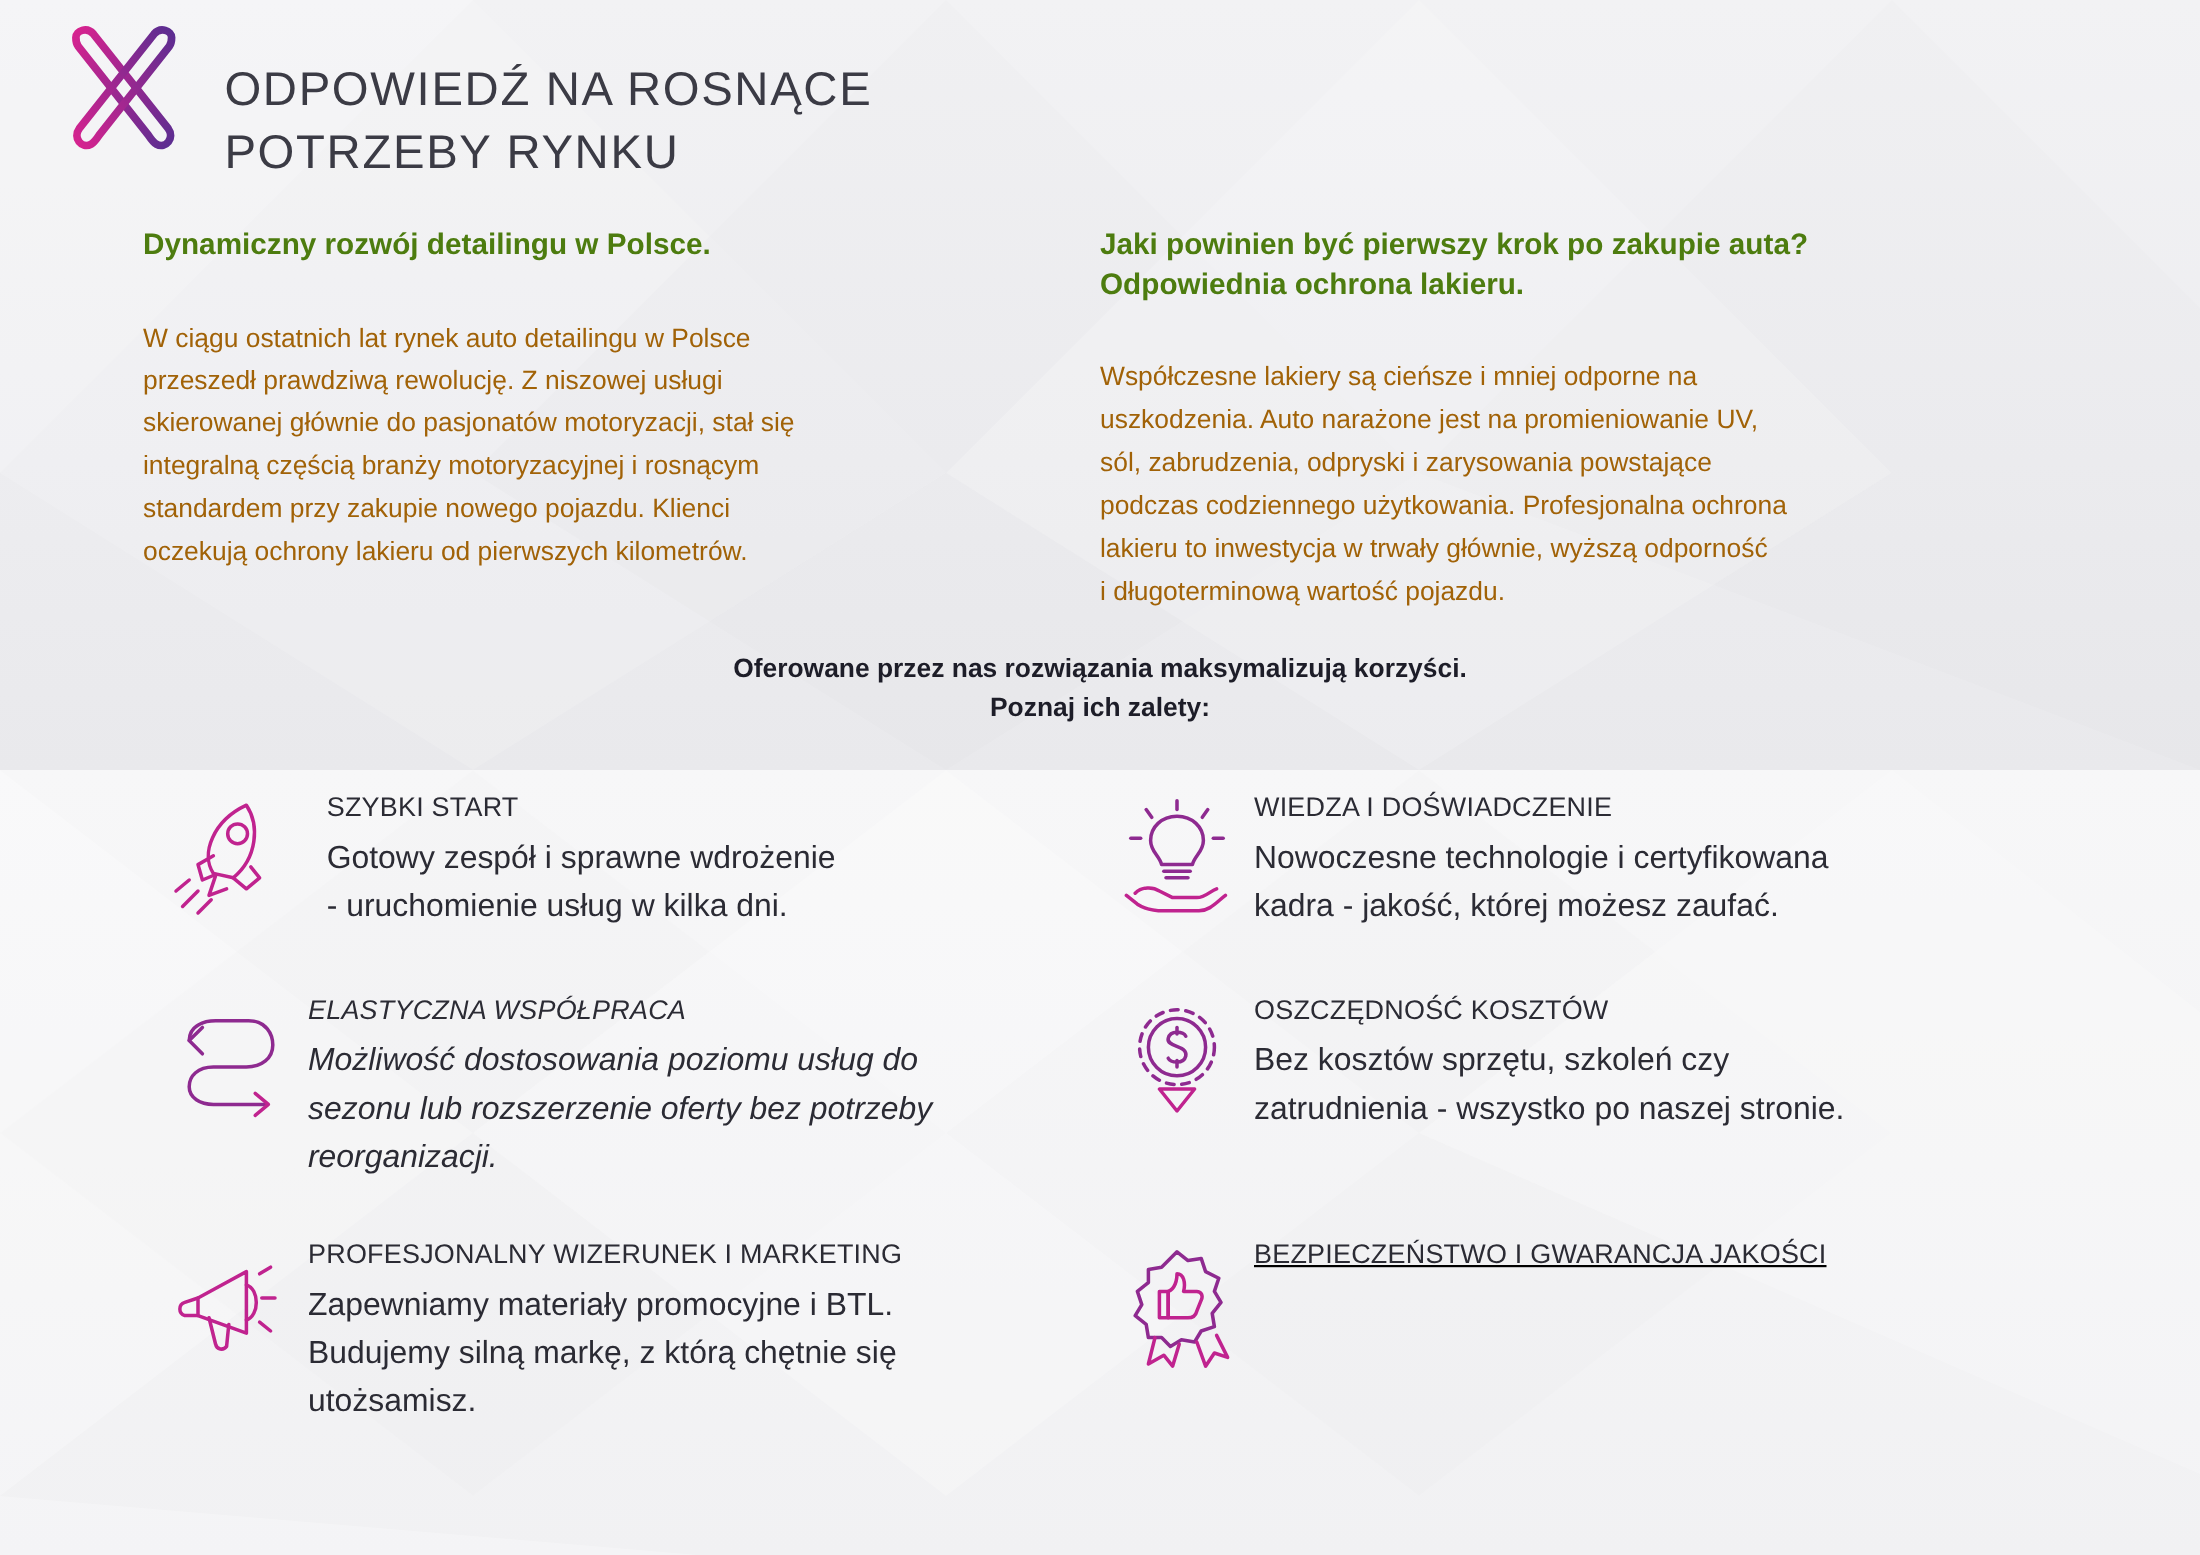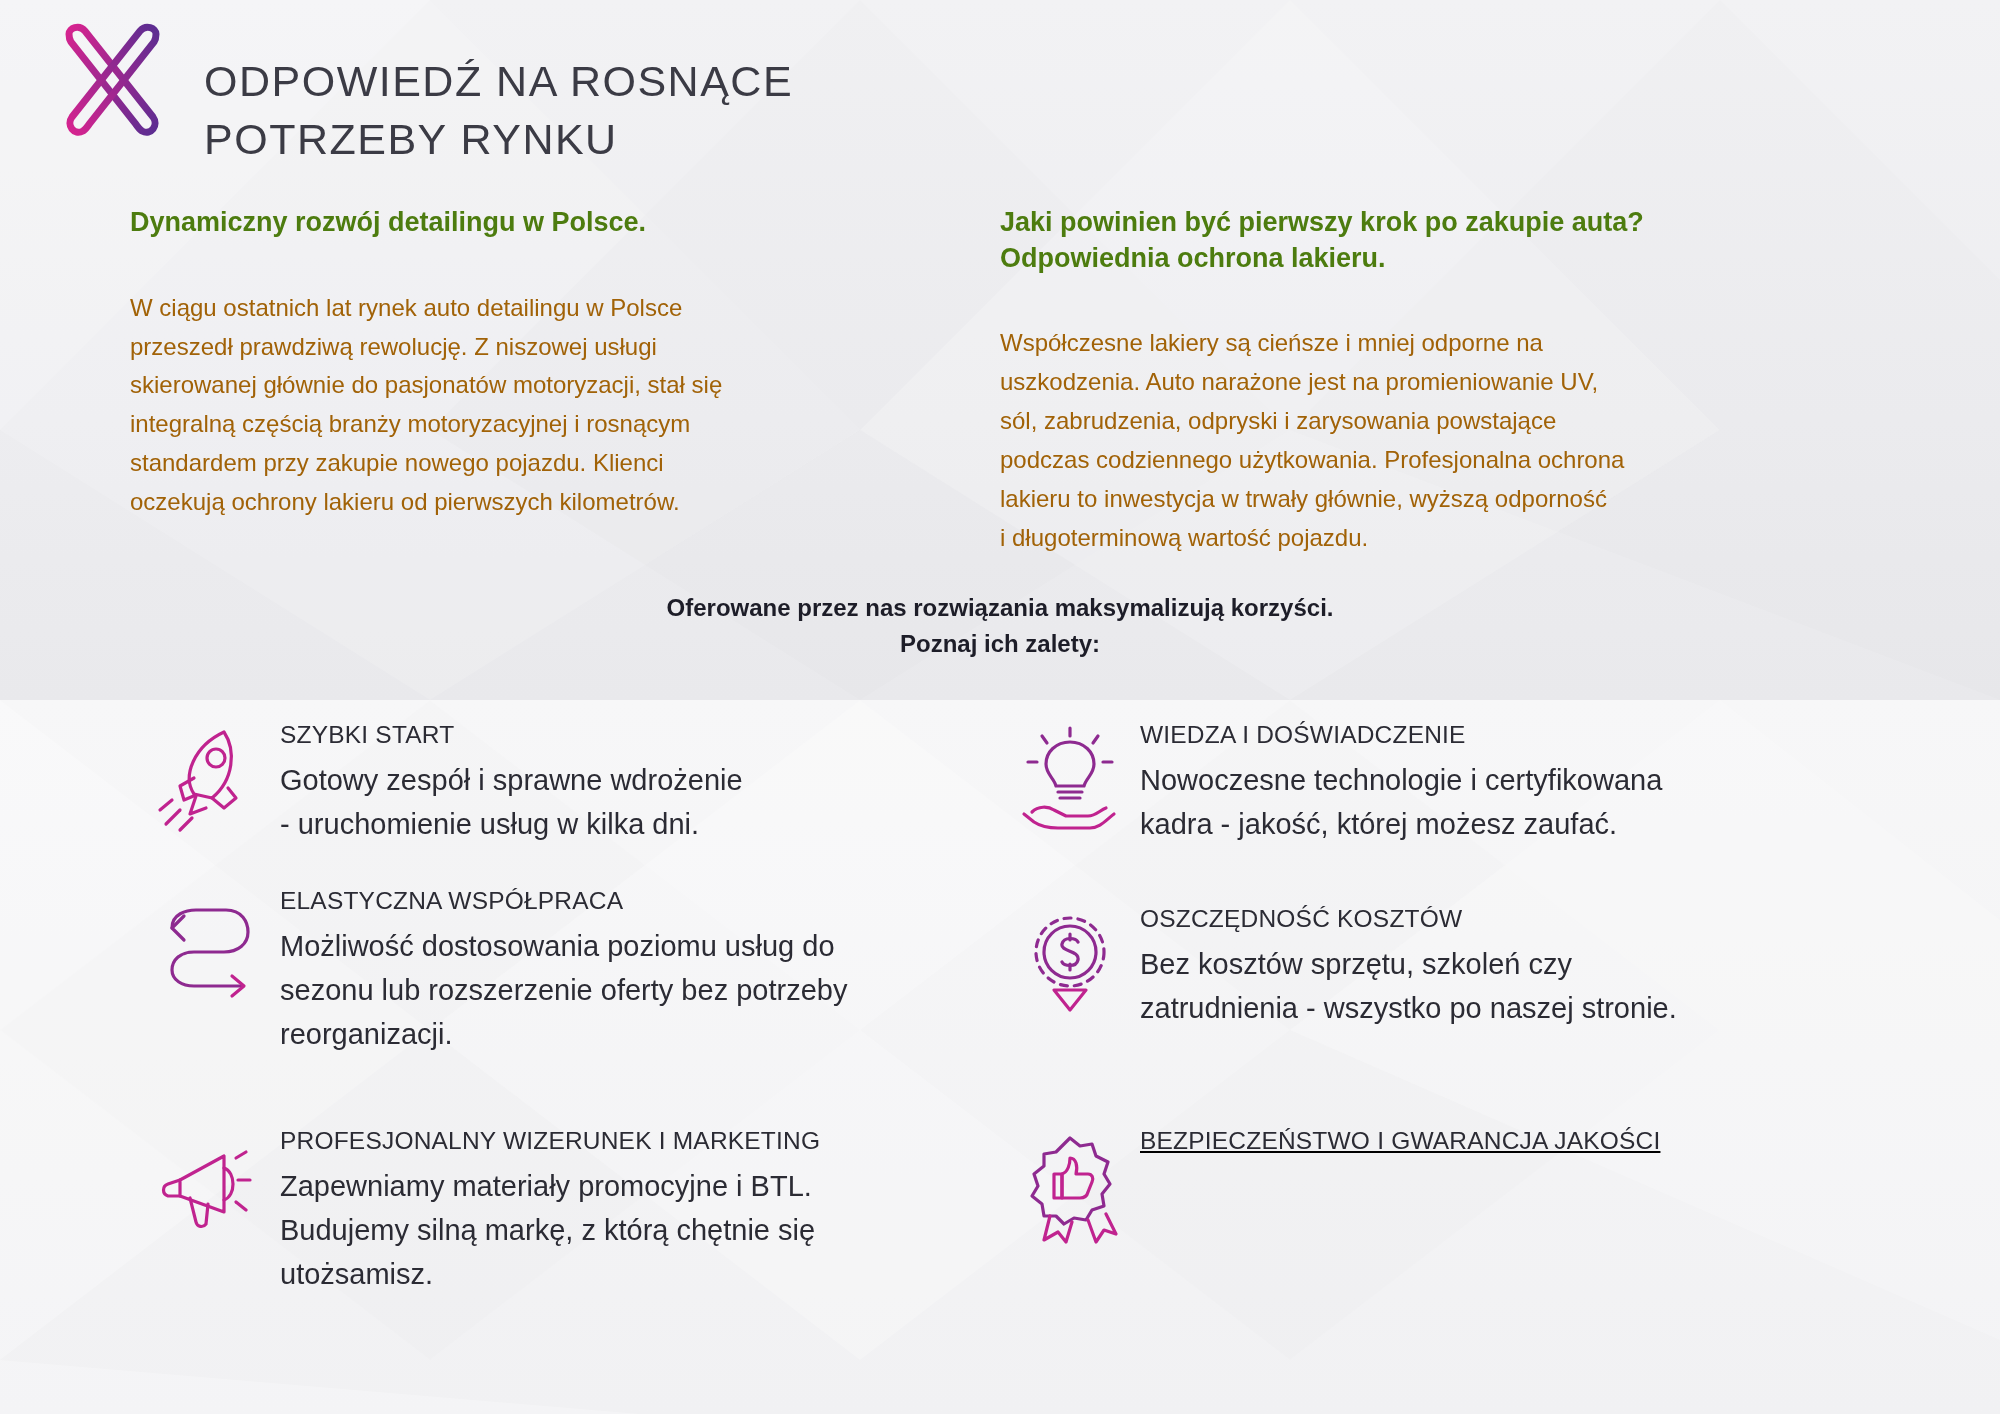--- a/index.html
+++ b/index.html
@@ -134,22 +134,22 @@
     line-height: 1.25;
   }
   .b-desc {
     font-size: 29px;
     color: #2b2b34;
     line-height: 1.52;
     white-space: pre-line;
   }
 
   
-  #bn-0 { left: 140px;  top: 14px;  width: 780px; }
-  #bn-1 { left: 140px;  top: 180px; width: 790px; }
+  #bn-0 { left: 140px;  top: 14px;  width: 780px; gap: 17px; }
+  #bn-1 { left: 140px;  top: 198px; width: 790px; font-style: italic; }
   #bn-2 { left: 140px;  top: 420px; width: 800px; }
   #bn-3 { left: 1000px; top: 14px;  width: 830px; }
   #bn-4 { left: 1000px; top: 198px; width: 830px; }
   #bn-5 { left: 1000px; top: 420px; width: 860px; text-decoration: underline; }
 </style>
 </head>
 <body>
 
 <div class="bg-wrap">
   <div class="bg-top"></div>

